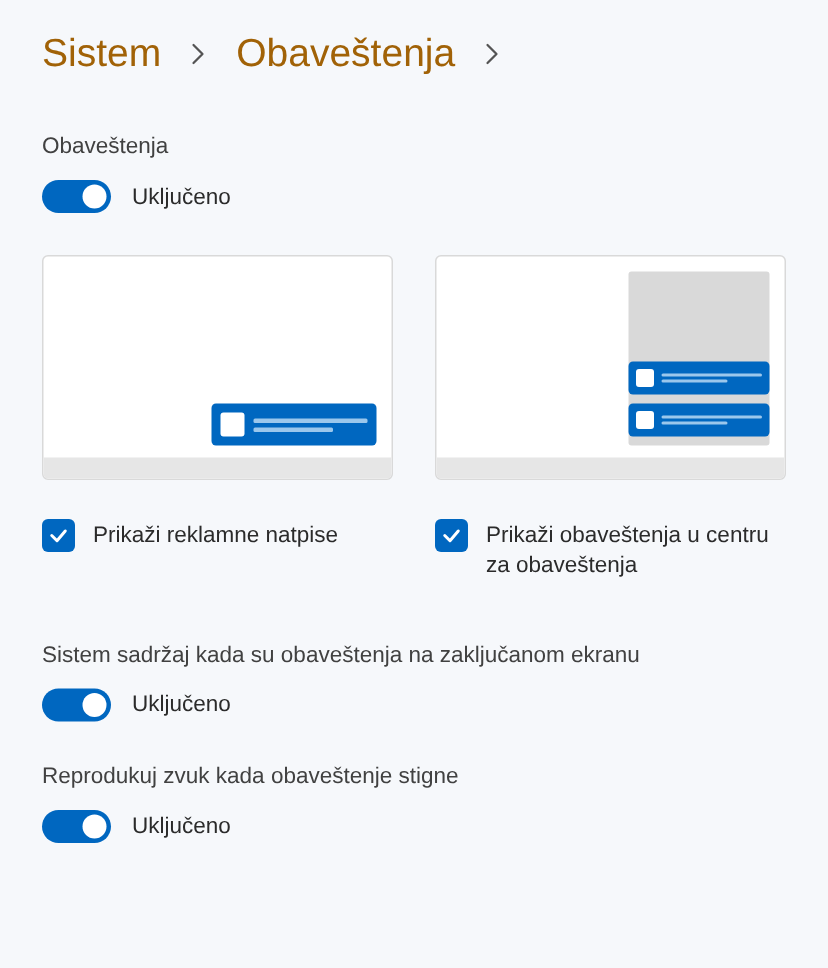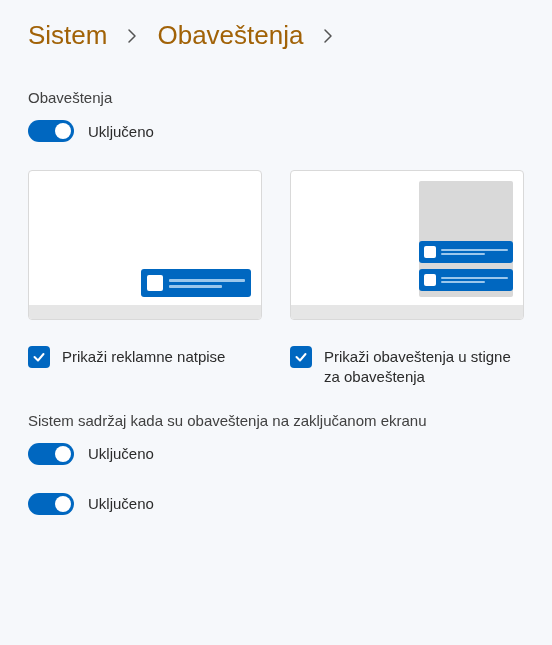--- a/index.html
+++ b/index.html
@@ -128,21 +128,21 @@
     }
     .ac-item .sq { width: 12px; height: 12px; background: #fff; border-radius: 2px; flex-shrink:0;}
     .ac-item .lines { flex:1; display:flex; flex-direction:column; gap:2px; }
     .ac-item .line { height:2px; background:#9bc7ec; border-radius:1px; }
     .ac-item .line.short { width:65%; }
 
     .checkbox-row-group {
       display: flex;
       justify-content: space-between;
       gap: 28px;
-      margin-bottom: 24px;
+      margin-bottom: 40px;
     }
     .checkbox-row {
       flex: 1;
       display: flex;
       align-items: flex-start;
       gap: 12px;
     }
     .checkbox {
       width: 22px; height: 22px;
       background: #0067c0;
@@ -228,30 +228,31 @@
         </svg>
     </div>
     <span class="checkbox-label">Prikaži reklamne natpise</span>
   </div>
   <div class="checkbox-row">
     <div class="checkbox">
       <svg width="14" height="14" viewBox="0 0 14 14">
           <path d="M2.5 7 L6 10.5 L11.5 4" stroke="#fff" stroke-width="2" fill="none" stroke-linecap="round" stroke-linejoin="round"></path>
         </svg>
     </div>
-    <span class="checkbox-label">Prikaži obaveštenja u stigne za obaveštenja</span>
+    <span class="checkbox-label">Prikaži obaveštenja u centru za obaveštenja</span>
   </div>
 </div>
 
 <div class="setting-block">
   <div class="section-label">Sistem sadržaj kada su obaveštenja na zaključanom ekranu</div>
   <div class="toggle-row">
     <div class="toggle"></div>
     <span class="toggle-text">Uključeno</span>
   </div>
 </div>
 
 <div class="setting-block">
+  <div class="section-label">Reprodukuj zvuk kada obaveštenje stigne</div>
   <div class="toggle-row" style="margin-bottom:0;">
     <div class="toggle"></div>
     <span class="toggle-text">Uključeno</span>
   </div>
 </div>
 
 </body></html>

